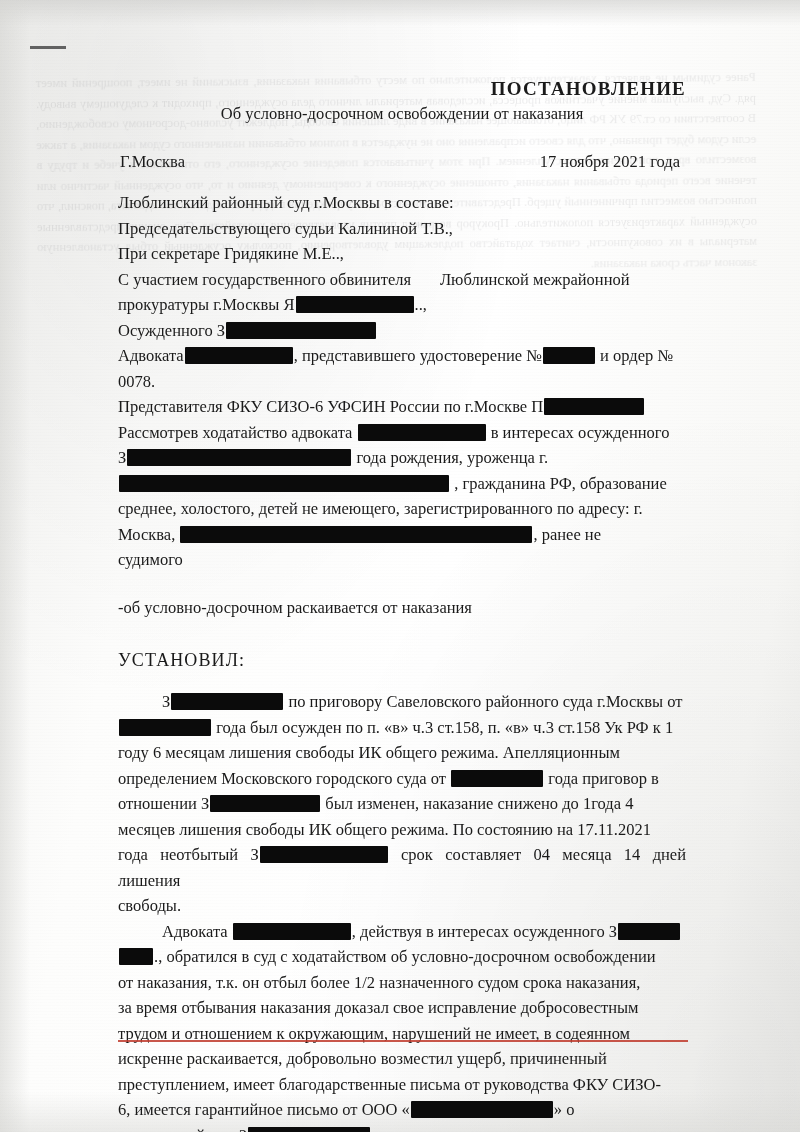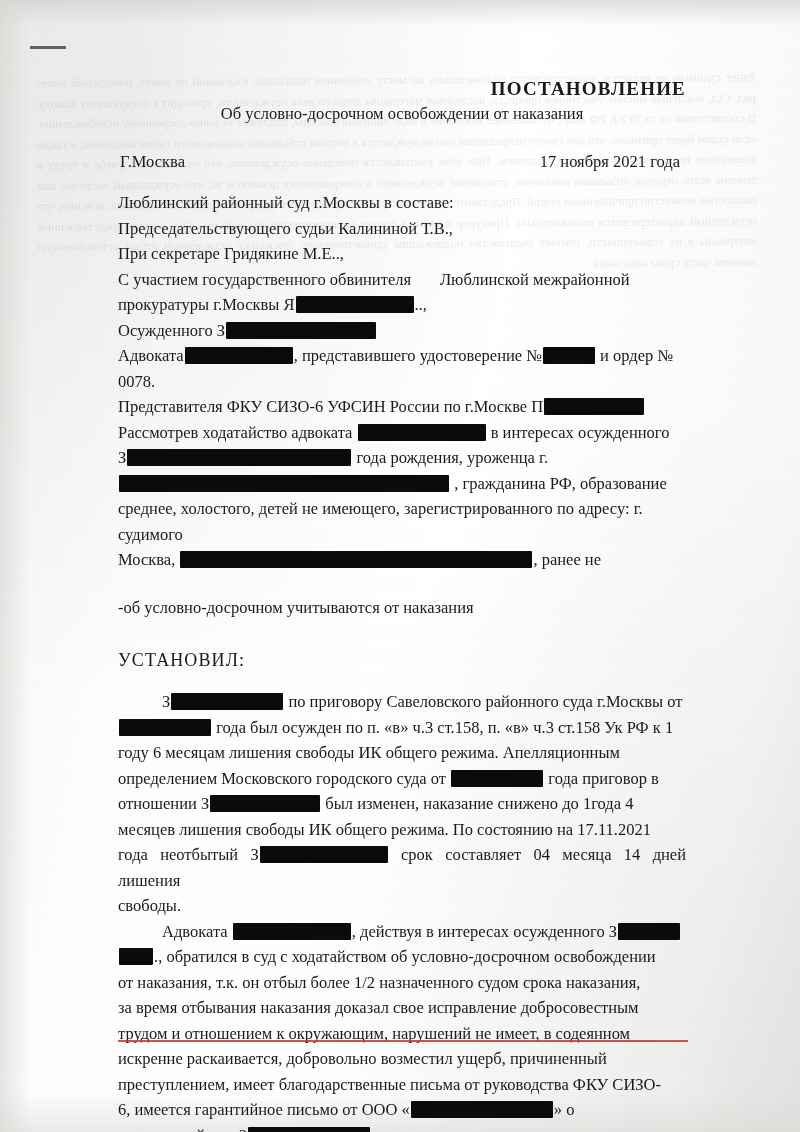--- a/index.html
+++ b/index.html
@@ -204,29 +204,29 @@
     </p>
     <p class="para">
       <span>З</span><span class="redact" style="width:224px"></span>
       <span>года рождения, уроженца г.</span>
     </p>
     <p class="para">
       <span class="redact" style="width:330px"></span>
       <span>, гражданина РФ, образование</span>
     </p>
     <p class="para">среднее, холостого, детей не имеющего, зарегистрированного по адресу:  г.</p>
-    <p class="para">судимого</p>
     <p class="para">
       <span>Москва,</span>
       <span class="redact" style="width:352px"></span><span>, ранее не</span>
     </p>
+    <p class="para">судимого</p>
 
     <div class="block-spacer"></div>
 
-    <p class="para">-об условно-досрочном учитываются от наказания</p>
+    <p class="para">-об условно-досрочном раскаивается от наказания</p>
 
     <div class="section-head">УСТАНОВИЛ:</div>
 
     <p class="para indent">
       <span>З</span><span class="redact" style="width:112px"></span>
       <span>по приговору Савеловского районного суда г.Москвы от</span>
     </p>
     <p class="para">
       <span class="redact" style="width:92px"></span>
       <span>года был осужден по  п. «в» ч.3 ст.158, п. «в» ч.3 ст.158 Ук РФ к 1</span>

